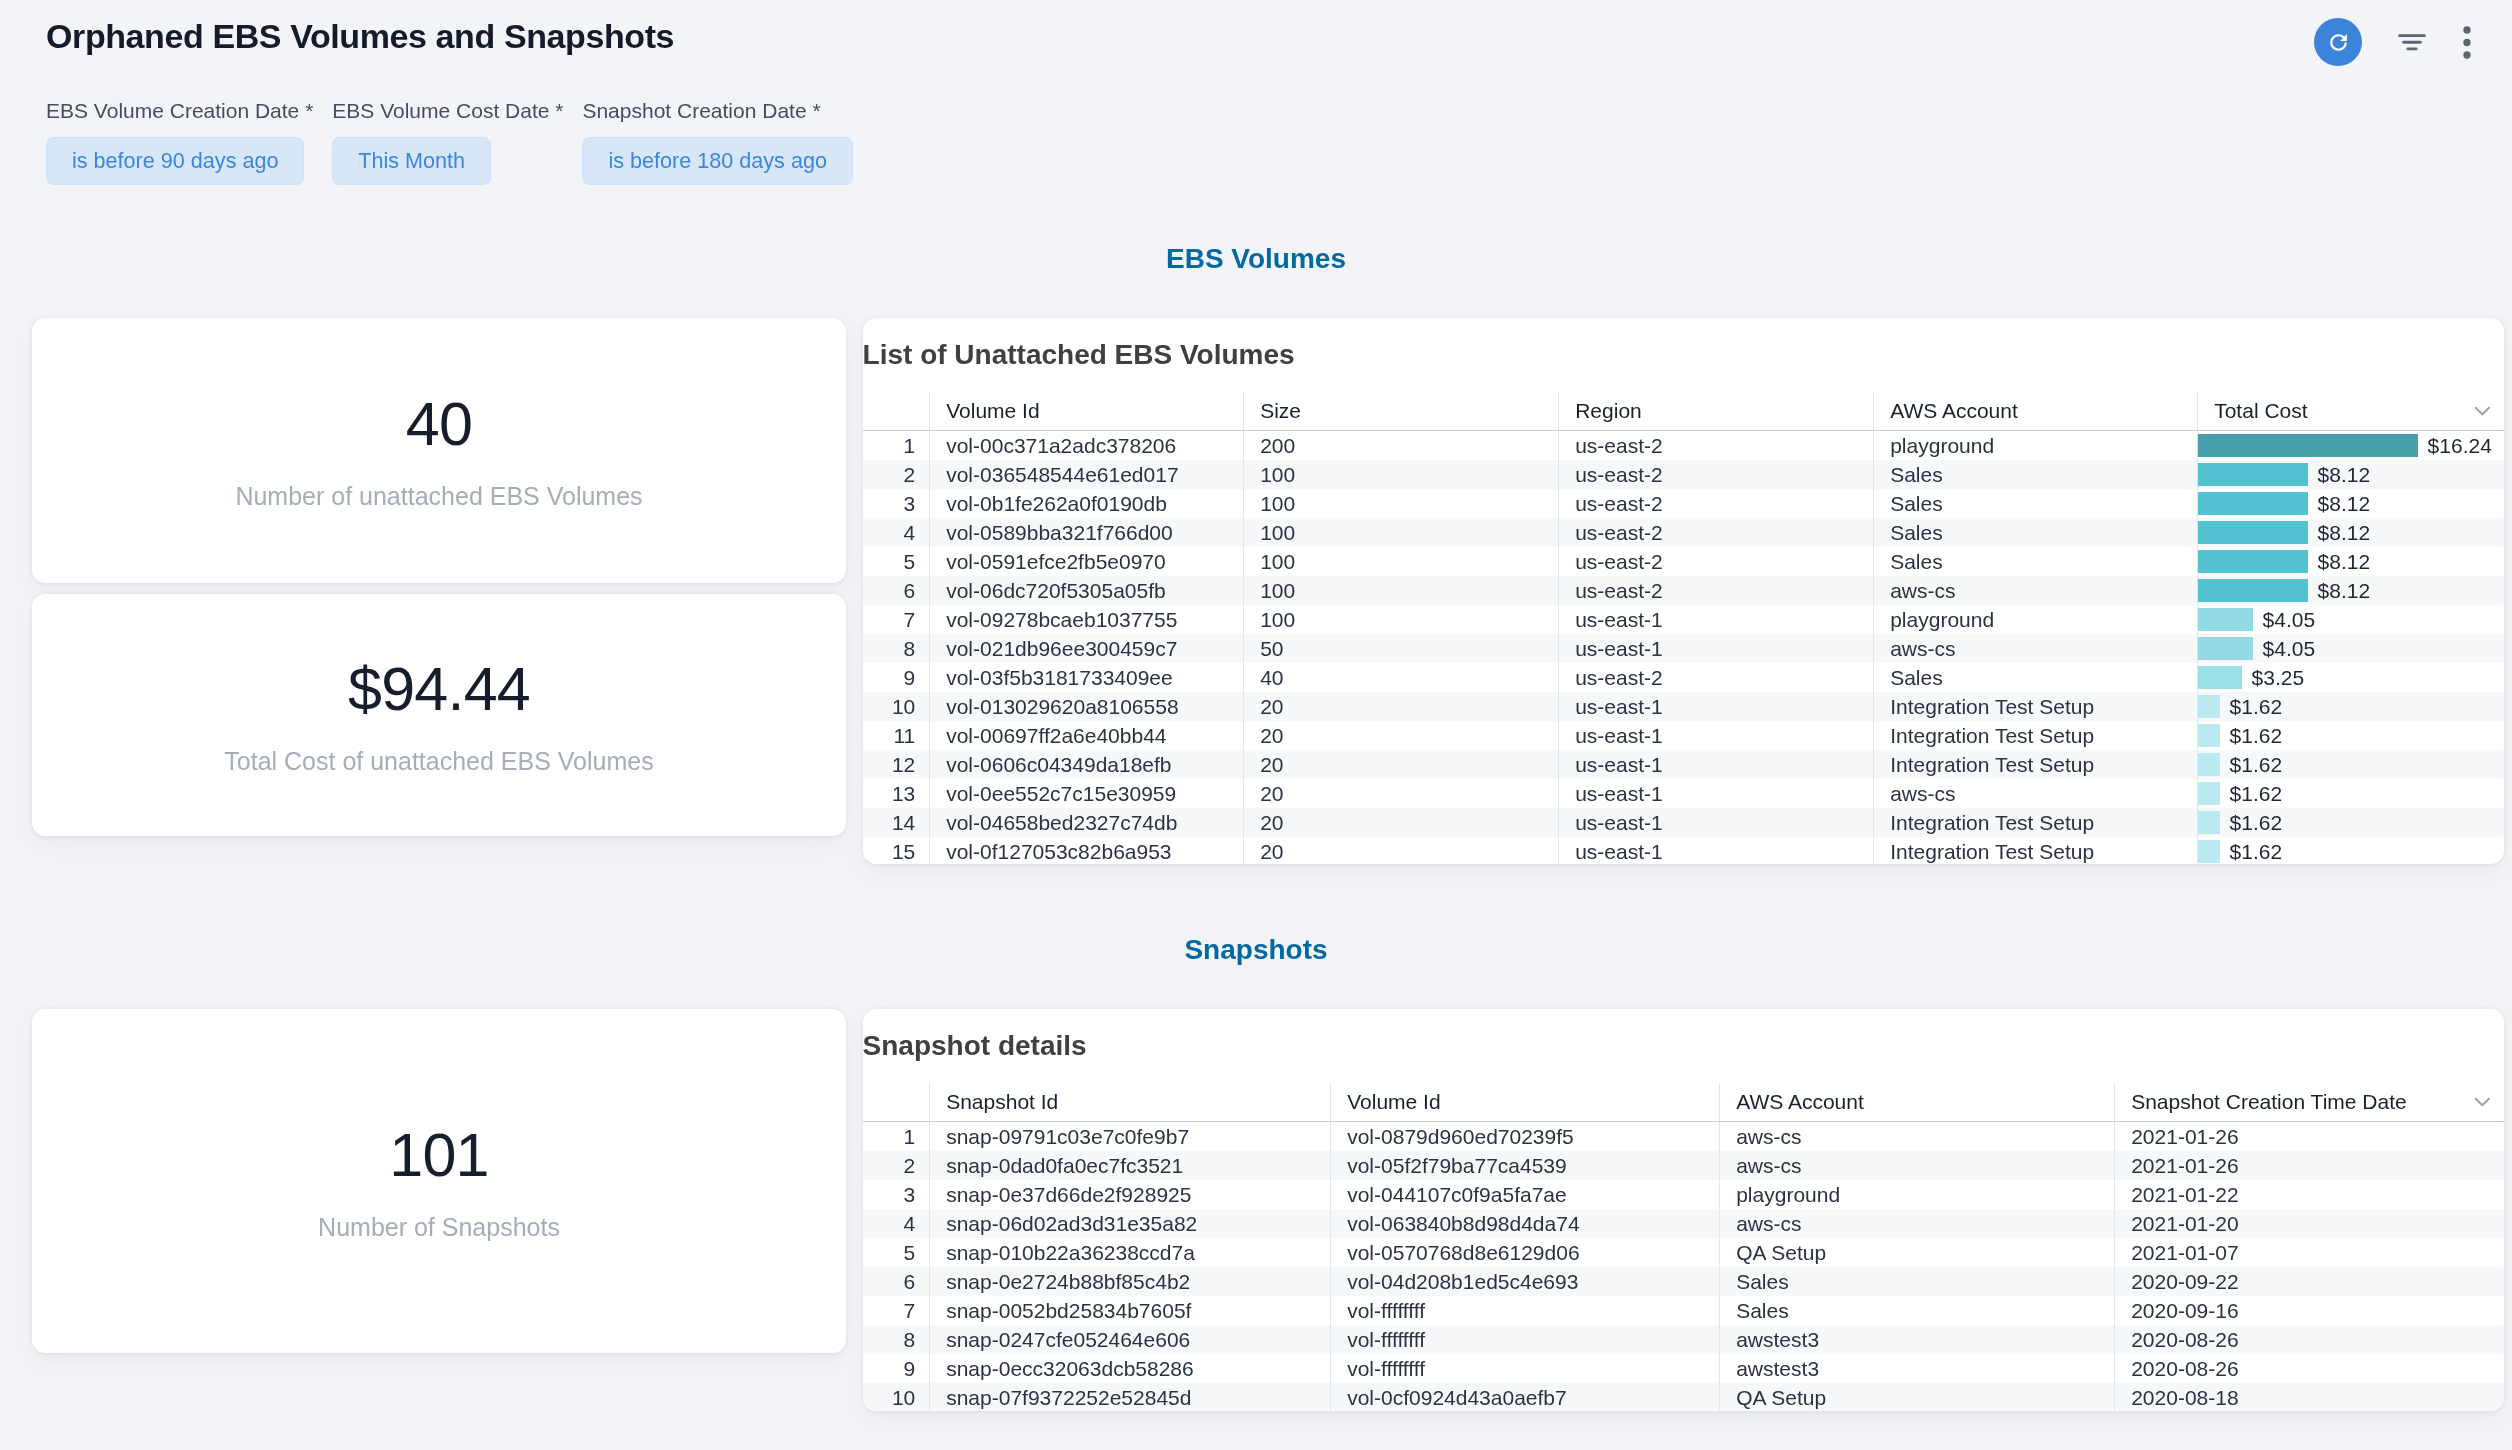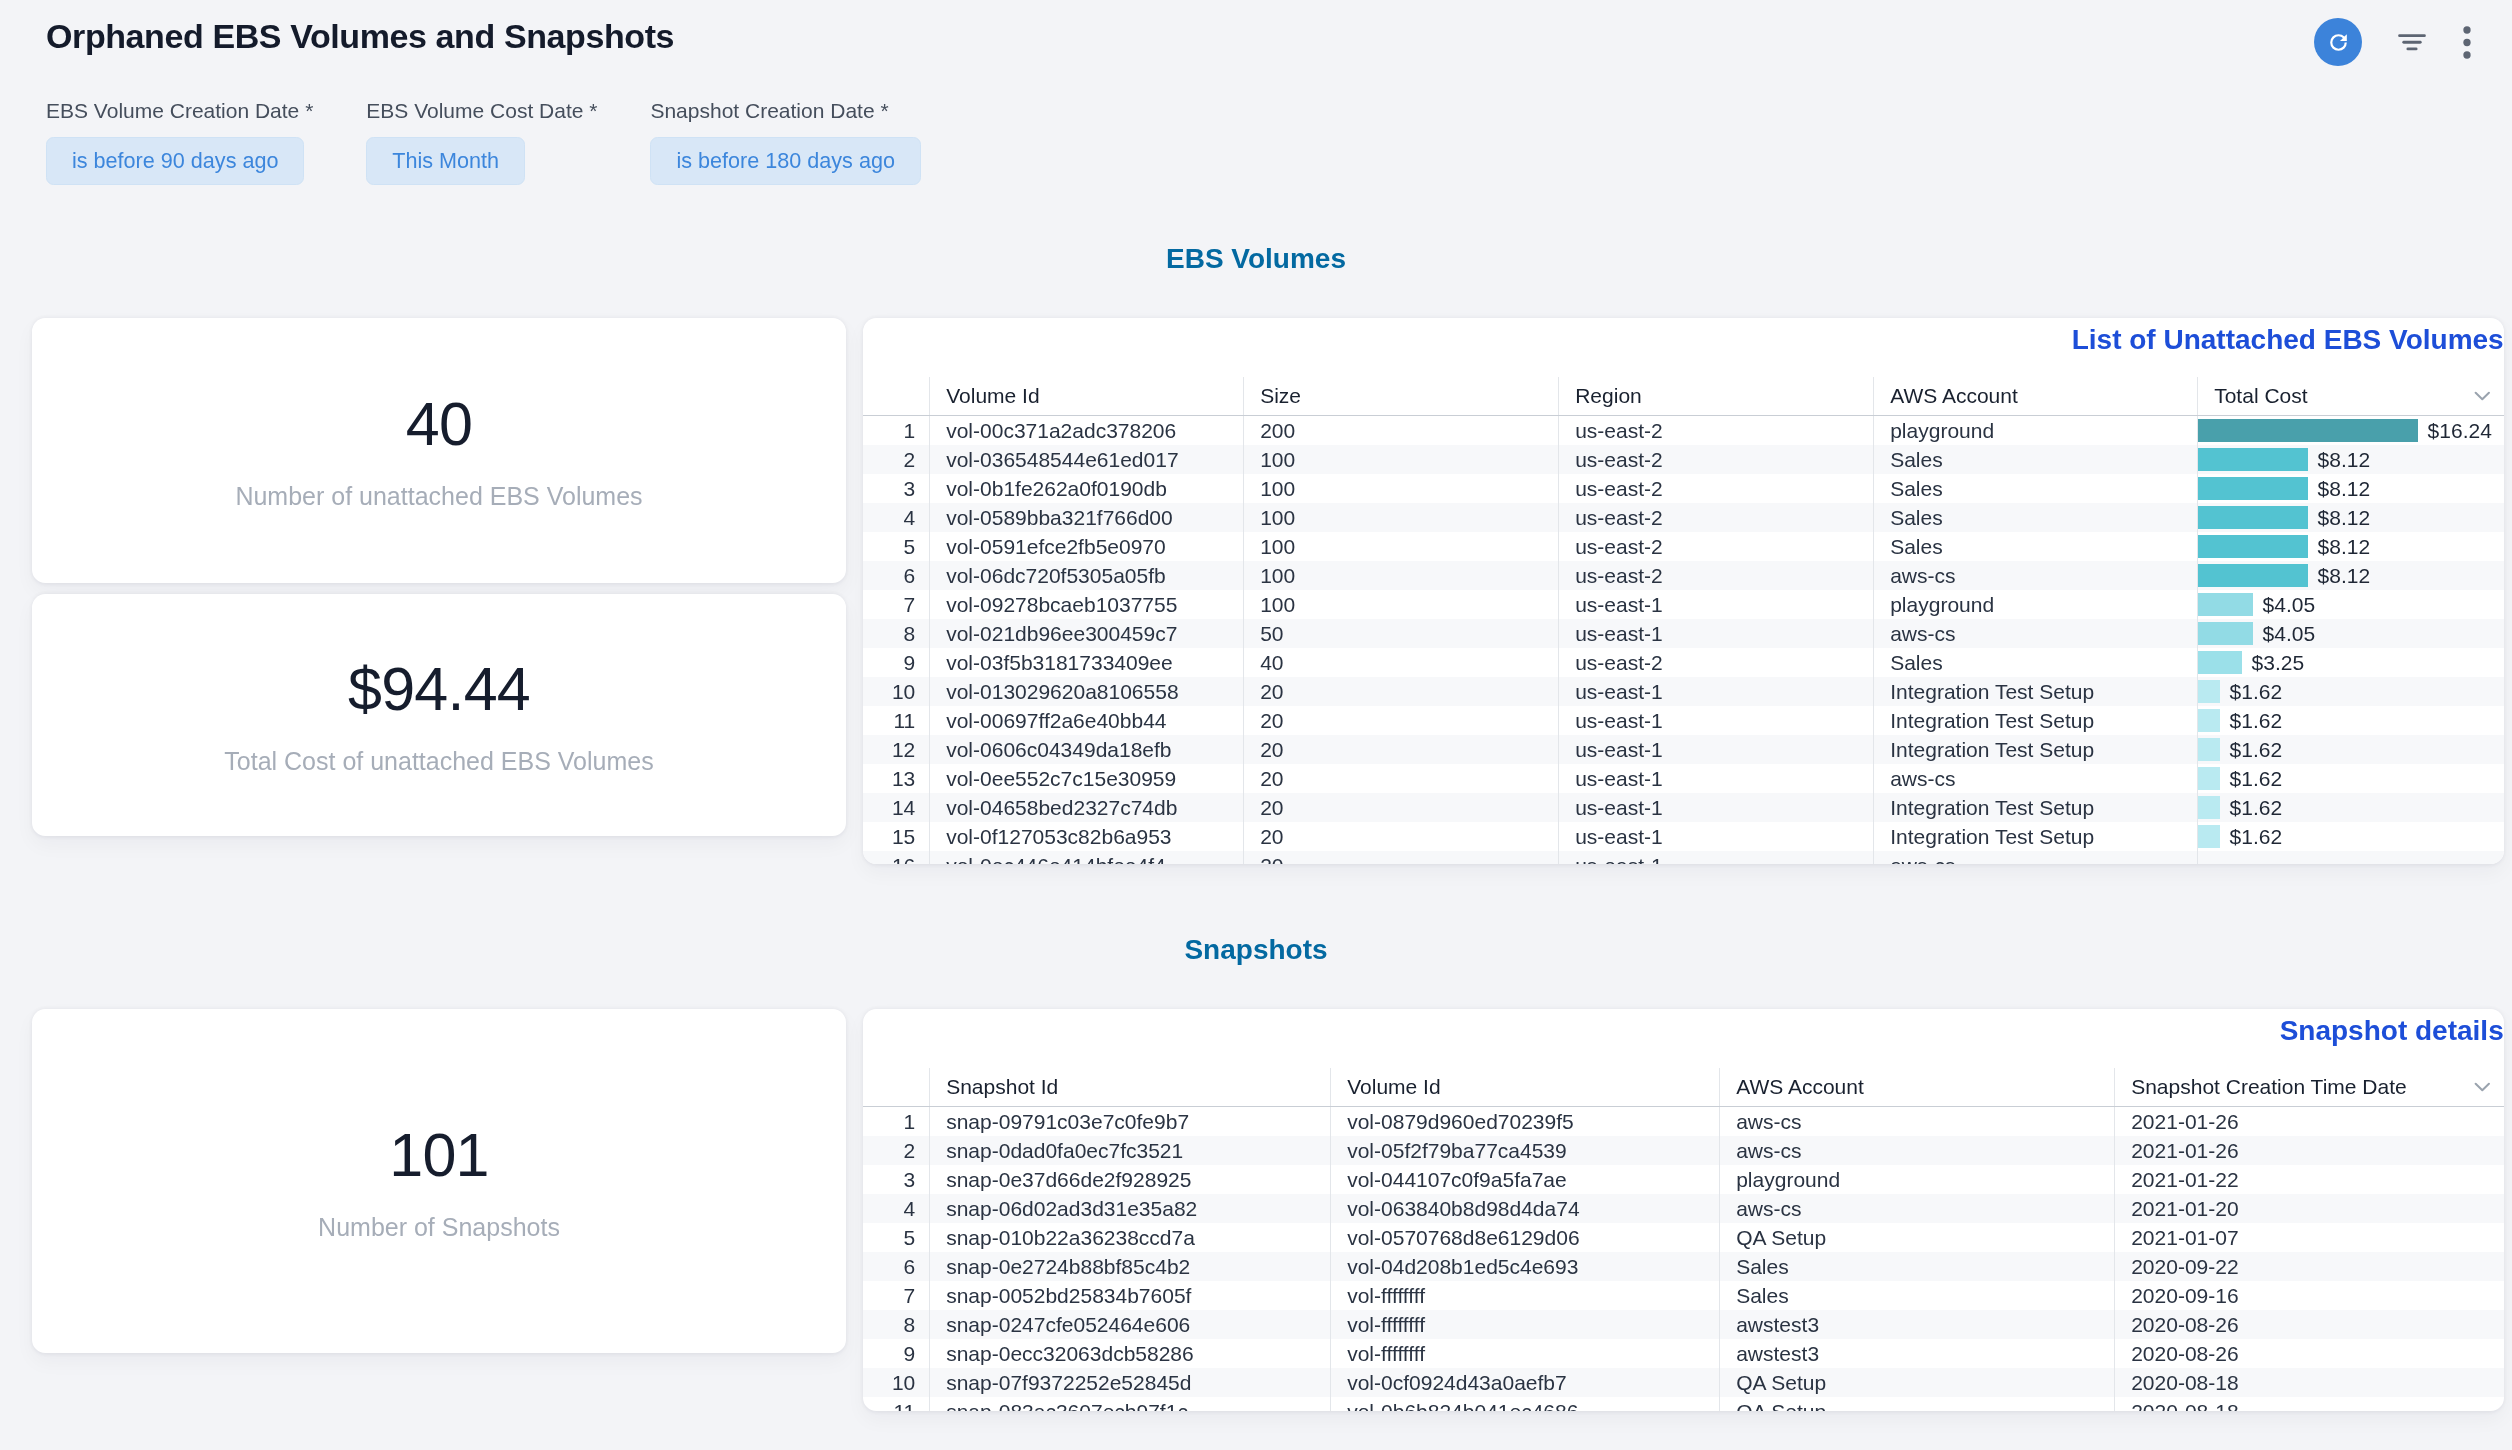--- a/index.html
+++ b/index.html
@@ -10,21 +10,21 @@
     color:#1d2636;
     overflow:hidden;
   }
   
   .topbar { display:flex; justify-content:space-between; align-items:flex-start; padding:16.6px 40px 0 46px; }
   .page-title { font-size:34px; font-weight:700; color:#141b2b; letter-spacing:-0.4px; }
   .top-actions { display:flex; align-items:center; gap:35px; margin-top:1.7px; }
   .refresh-btn { width:48px; height:48px; border-radius:50%; background:#3c83da; display:flex; align-items:center; justify-content:center; cursor:pointer; border:none; }
   .icon-btn { background:none; border:none; cursor:pointer; display:flex; align-items:center; justify-content:center; }
   
-  .filters { display:flex; gap:53px; padding:33px 0 0 46px; }
+  .filters { display:flex; gap:19px; padding:33px 0 0 46px; }
   .filter-group .flabel { font-size:21px; color:#454e5c; margin-bottom:13.3px; }
   .chip {
     display:inline-flex; align-items:center; justify-content:center;
     height:48px; padding:0 25px; border-radius:7.5px;
     background:#d8e7f7; border:0.8px solid #cfe2f5;
     color:#3c86dc; font-size:21.6px; font-weight:500; cursor:pointer;
   }
   
   .section-title { text-align:center; font-size:28px; font-weight:600; color:#0369a1; }
   .sec-ebs-title { margin-top:58px; }
@@ -39,21 +39,21 @@
   .stat-card { display:flex; flex-direction:column; align-items:center; justify-content:center; }
   .stat-h320 { height:265px; }
   .stat-h321 { height:242px; }
   .stat-h485 { height:344px; }
   .stat-value { font-size:61px; font-weight:500; color:#161d2d; letter-spacing:-0.8px; }
   .stat-label { font-size:25px; color:#a6adb8; margin-top:23px; }
   
   .panel { overflow:hidden; }
   .panel-h658 { height:546px; }
   .panel-h485 { height:402px; }
-  .panel-title { text-align:right; font-size:28px; font-weight:600; color:#1d4ed8; padding-top:6px; }
+  .panel-title { text-align:left; font-size:28px; font-weight:600; color:#404040; padding-top:21px; }
   .tbl { margin-top:21.6px; }
   .tr { display:grid; align-items:stretch; }
   .ebs-grid  { grid-template-columns:66px 314px 315px 315px 324px 1fr; }
   .snap-grid { grid-template-columns:66px 401px 389px 395px 1fr; }
   .th, .td { display:flex; align-items:center; min-height:28px; padding-left:16.6px; font-size:21px; }
   .th { font-weight:400; color:#19212f; min-height:38px; position:relative; cursor:pointer; }
   .th + .th, .td + .td { border-left:0.8px solid #e3e6ea; }
   .thead { border-bottom:1.7px solid #c9ced5; }
   .td { color:#2a3342; min-height:29px; }
   .td.num, .th.num { justify-content:flex-end; padding-left:0; padding-right:13.3px; }

